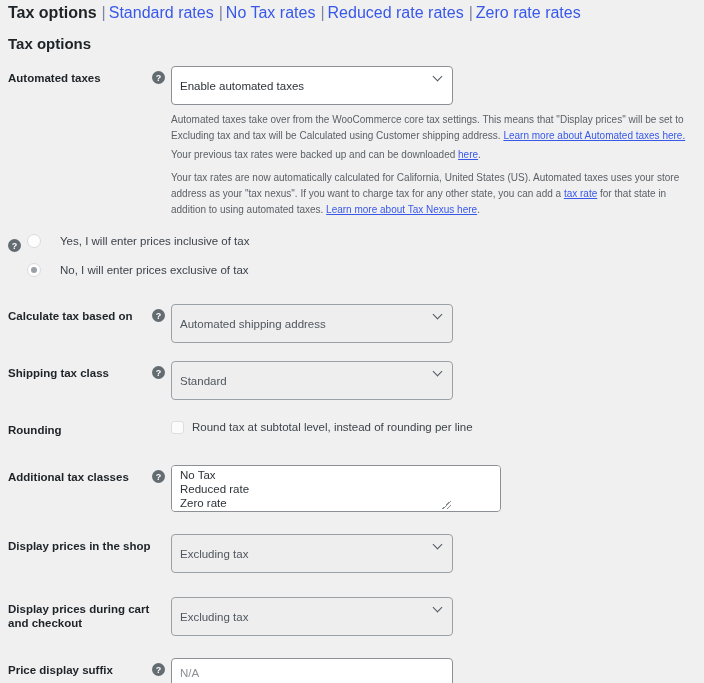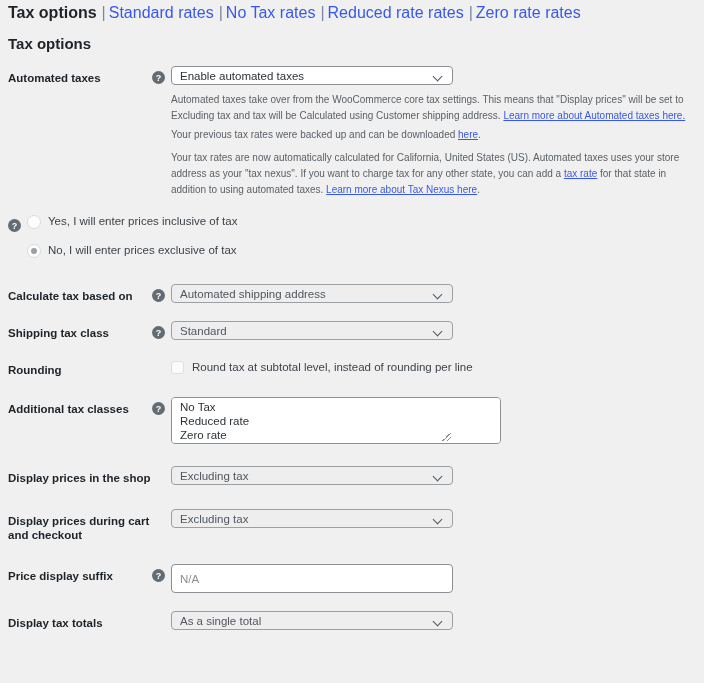--- a/index.html
+++ b/index.html
@@ -34,40 +34,40 @@
   .help {
     width:13px; height:13px; flex:0 0 13px; border-radius:50%;
     background:#636c72; color:#fff; font-size:9px; font-weight:bold;
     display:flex; align-items:center; justify-content:center;
     margin:5px 6px 0 0; cursor:pointer; user-select:none;
   }
   .help.ghost { visibility:hidden; }
 
   
   .select {
-    position:relative; width:282px; height:19px;
+    position:relative; width:282px; height:39px;
     border:1px solid #8c8f94; border-radius:4px; background:#fff;
     display:flex; align-items:center; padding:0 26px 0 8px;
     font-size:11.5px; color:#2c3338; cursor:pointer;
   }
   .select.disabled { background:#eeeeef; color:#50575e; border-color:#9ba0a5; }
   .chev {
     position:absolute; right:11px; top:6px; width:7px; height:7px;
     border-right:1.5px solid #50575e; border-bottom:1.5px solid #50575e;
     transform:rotate(45deg);
   }
 
   
   .descs { max-width:522px; }
   .descs p { margin:7px 0 0 0; font-size:10px; line-height:16px; color:#5b6166; }
   .descs p.tight { margin-top:3px; }
   .descs a { color:#3858e9; text-decoration:underline; cursor:pointer; }
 
   
-  .radio-line { display:flex; align-items:flex-end; margin-bottom:14px; }
+  .radio-line { display:flex; align-items:flex-start; margin-bottom:14px;gap:12px; }
   .radio-line:last-child { margin-bottom:0; }
   .radio {
     width:14px; height:14px; border-radius:50%; background:#fdfdfe;
     border:1px solid #d9dbde; margin-right:7px; position:relative; cursor:pointer;
     flex:0 0 14px;
   }
   .radio.checked::after {
     content:""; position:absolute; left:3px; top:3px; width:6px; height:6px;
     border-radius:50%; background:#9aa0a5;
   }
@@ -99,21 +99,21 @@
   input.suffix {
     width:282px; height:29px; border:1px solid #8c8f94; border-radius:4px;
     background:#fff; padding:0 8px; font-size:11.5px; color:#2c3338;
     font-family:"Liberation Sans","DejaVu Sans",sans-serif;
   }
   input.suffix::placeholder { color:#8c8f94; opacity:1; }
 
   
   .row.automated { margin-bottom:16px; }
   .row.prices-entered { margin-bottom:26px; }
-  .row.rounding { margin-bottom:20px; }
+  .row.rounding { margin-bottom:28px; }
   .row.additional { margin-bottom:22px; }
   .row.display-shop { margin-bottom:24px; }
   .row.display-cart { margin-bottom:22px; }
 </style>
 </head>
 <body>
 
 <div class="subnav">
   <a class="active">Tax options</a><span class="sep">|</span><a>Standard rates</a><span class="sep">|</span><a>No Tax rates</a><span class="sep">|</span><a>Reduced rate rates</a><span class="sep">|</span><a>Zero rate rates</a>
 </div>

